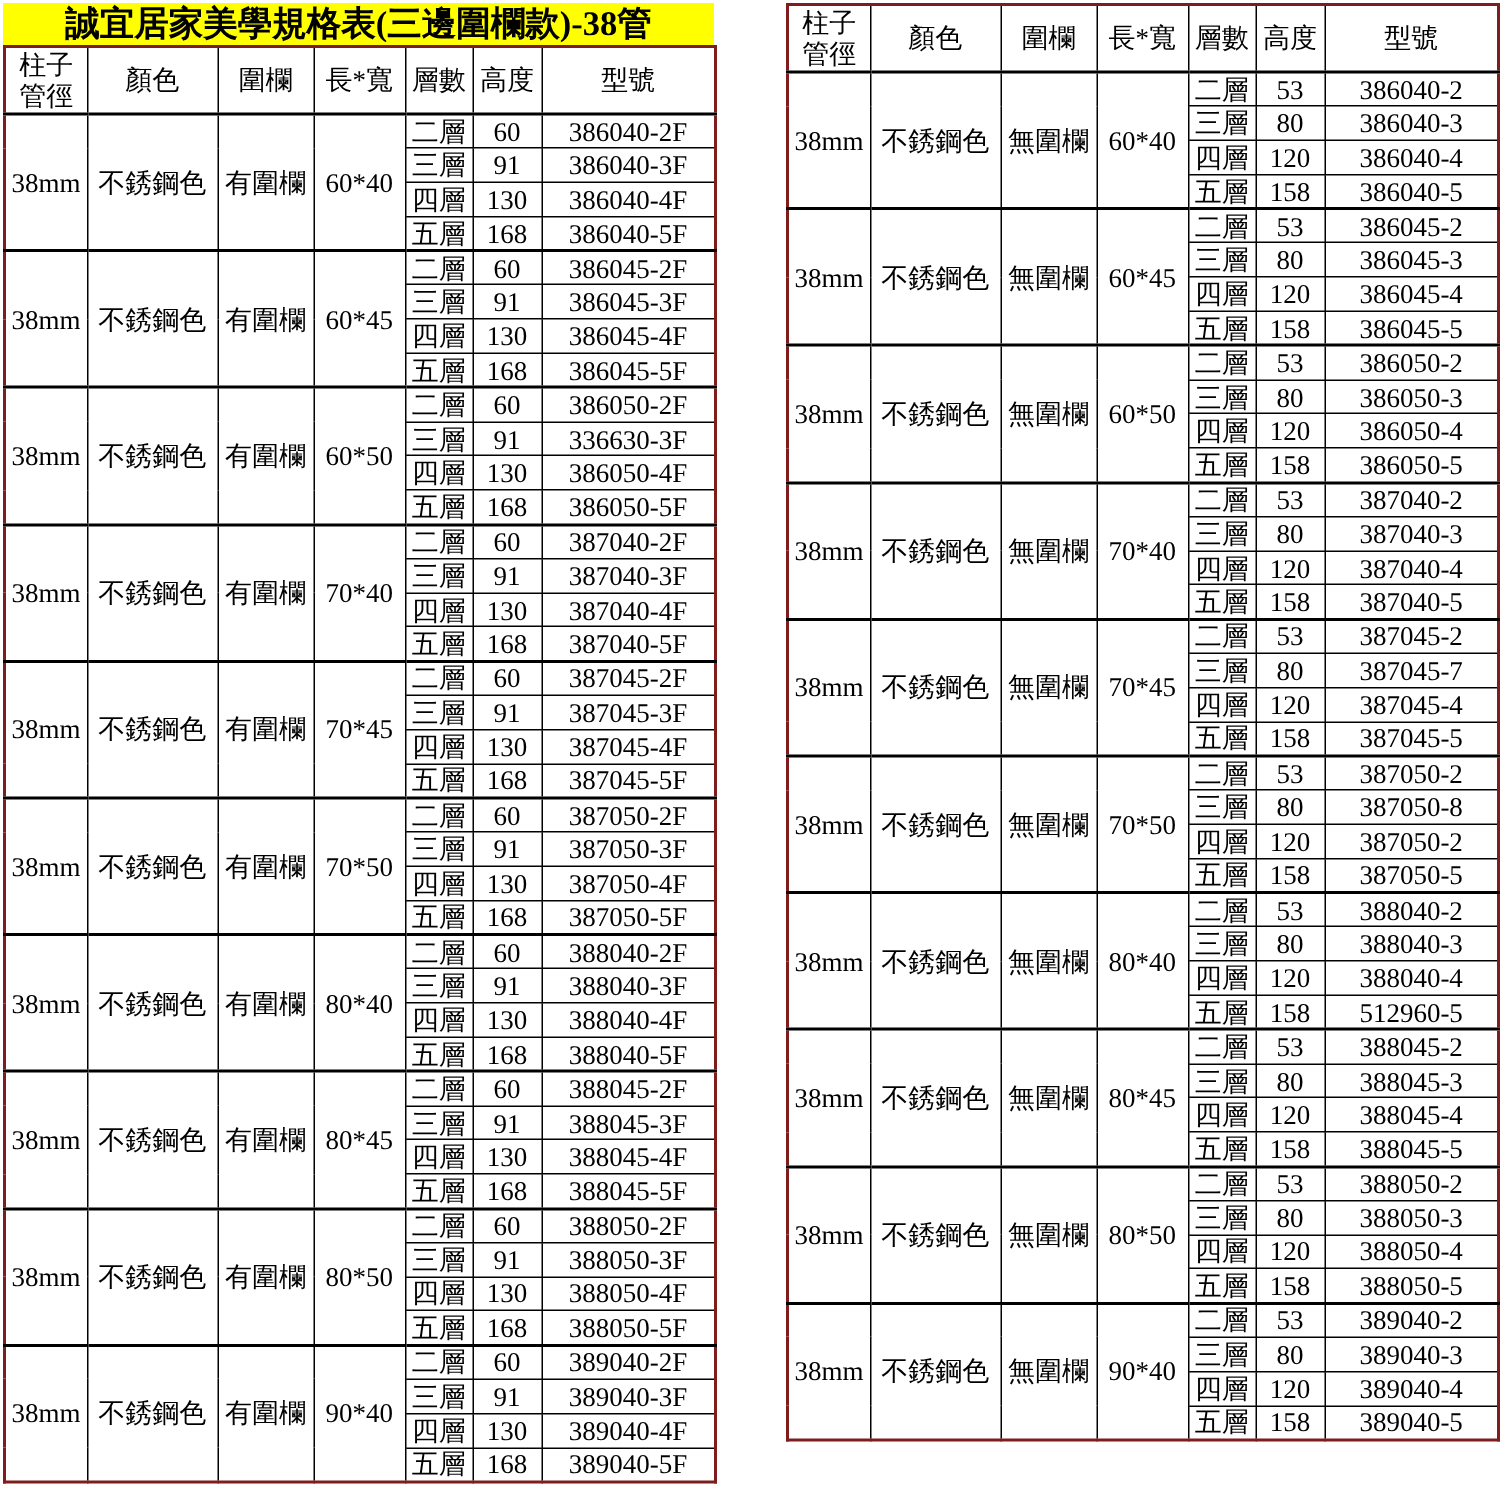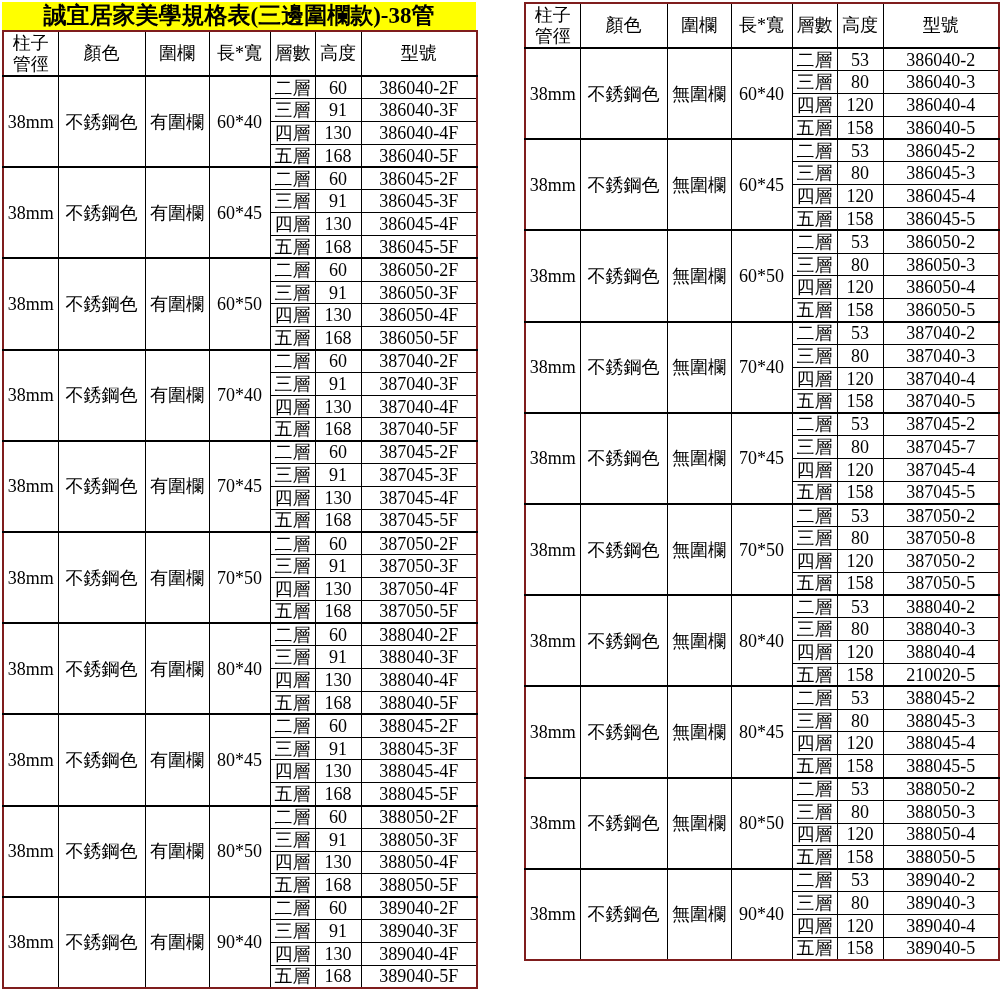--- a/index.html
+++ b/index.html
@@ -137,21 +137,21 @@
             <td rowspan="4">不銹鋼色</td>
             <td rowspan="4">有圍欄</td>
             <td rowspan="4">60*50</td>
             <td>二層</td>
             <td>60</td>
             <td>386050-2F</td>
           </tr>
           <tr>
             <td>三層</td>
             <td>91</td>
-            <td>386050-3F</td>
+            <td>336630-3F</td>
           </tr>
           <tr>
             <td>四層</td>
             <td>130</td>
             <td>386050-4F</td>
           </tr>
           <tr>
             <td>五層</td>
             <td>168</td>
             <td>386050-5F</td>
@@ -511,21 +511,21 @@
             <td>388040-3</td>
           </tr>
           <tr>
             <td>四層</td>
             <td>120</td>
             <td>388040-4</td>
           </tr>
           <tr>
             <td>五層</td>
             <td>158</td>
-            <td>210020-5</td>
+            <td>512960-5</td>
           </tr>
           <tr class="group-start">
             <td rowspan="4">38mm</td>
             <td rowspan="4">不銹鋼色</td>
             <td rowspan="4">無圍欄</td>
             <td rowspan="4">80*45</td>
             <td>二層</td>
             <td>53</td>
             <td>388045-2</td>
           </tr>

